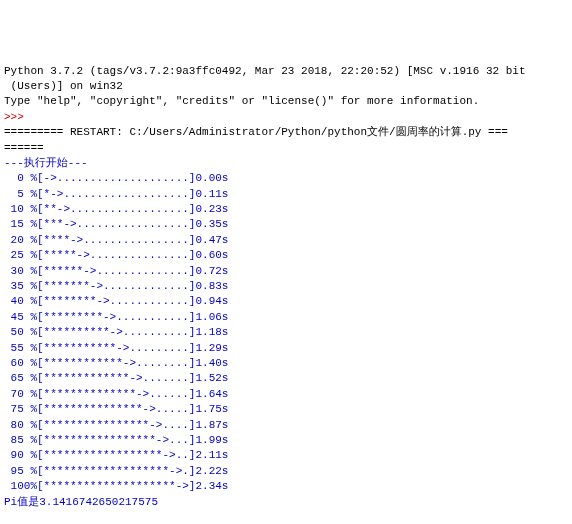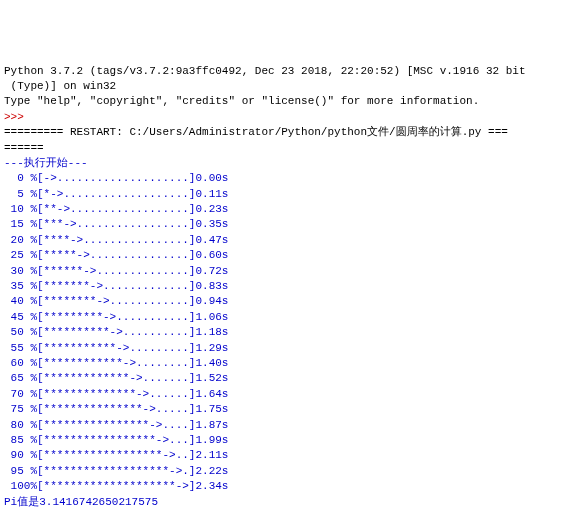--- a/index.html
+++ b/index.html
@@ -17,22 +17,22 @@
     }
     .header-line { color: #000000; }
     .prompt { color: #cc0000; }
     .output-blue { color: #0000cc; }
   </style>
 </head>
 <body>
 
 
 
-<div><span class="header-line">Python 3.7.2 (tags/v3.7.2:9a3ffc0492, Dec 23 2018, 22:20:52) [MSC v.1916 32 bit</span>
-<span class="header-line"> (Type)] on win32</span>
+<div><span class="header-line">Python 3.7.2 (tags/v3.7.2:9a3ffc0492, Mar 23 2018, 22:20:52) [MSC v.1916 32 bit</span>
+<span class="header-line"> (Users)] on win32</span>
 <span class="header-line">Type "help", "copyright", "credits" or "license()" for more information.</span>
 <span class="prompt">&gt;&gt;&gt; </span>
 <span class="header-line">========= RESTART: C:/Users/Administrator/Python/python文件/圆周率的计算.py ===</span>
 <span class="header-line">======</span>
 <span class="output-blue">---执行开始---</span>
 <span class="output-blue">  0 %[-&gt;....................]0.00s</span>
 <span class="output-blue">  5 %[*-&gt;...................]0.11s</span>
 <span class="output-blue"> 10 %[**-&gt;..................]0.23s</span>
 <span class="output-blue"> 15 %[***-&gt;.................]0.35s</span>
 <span class="output-blue"> 20 %[****-&gt;................]0.47s</span>

